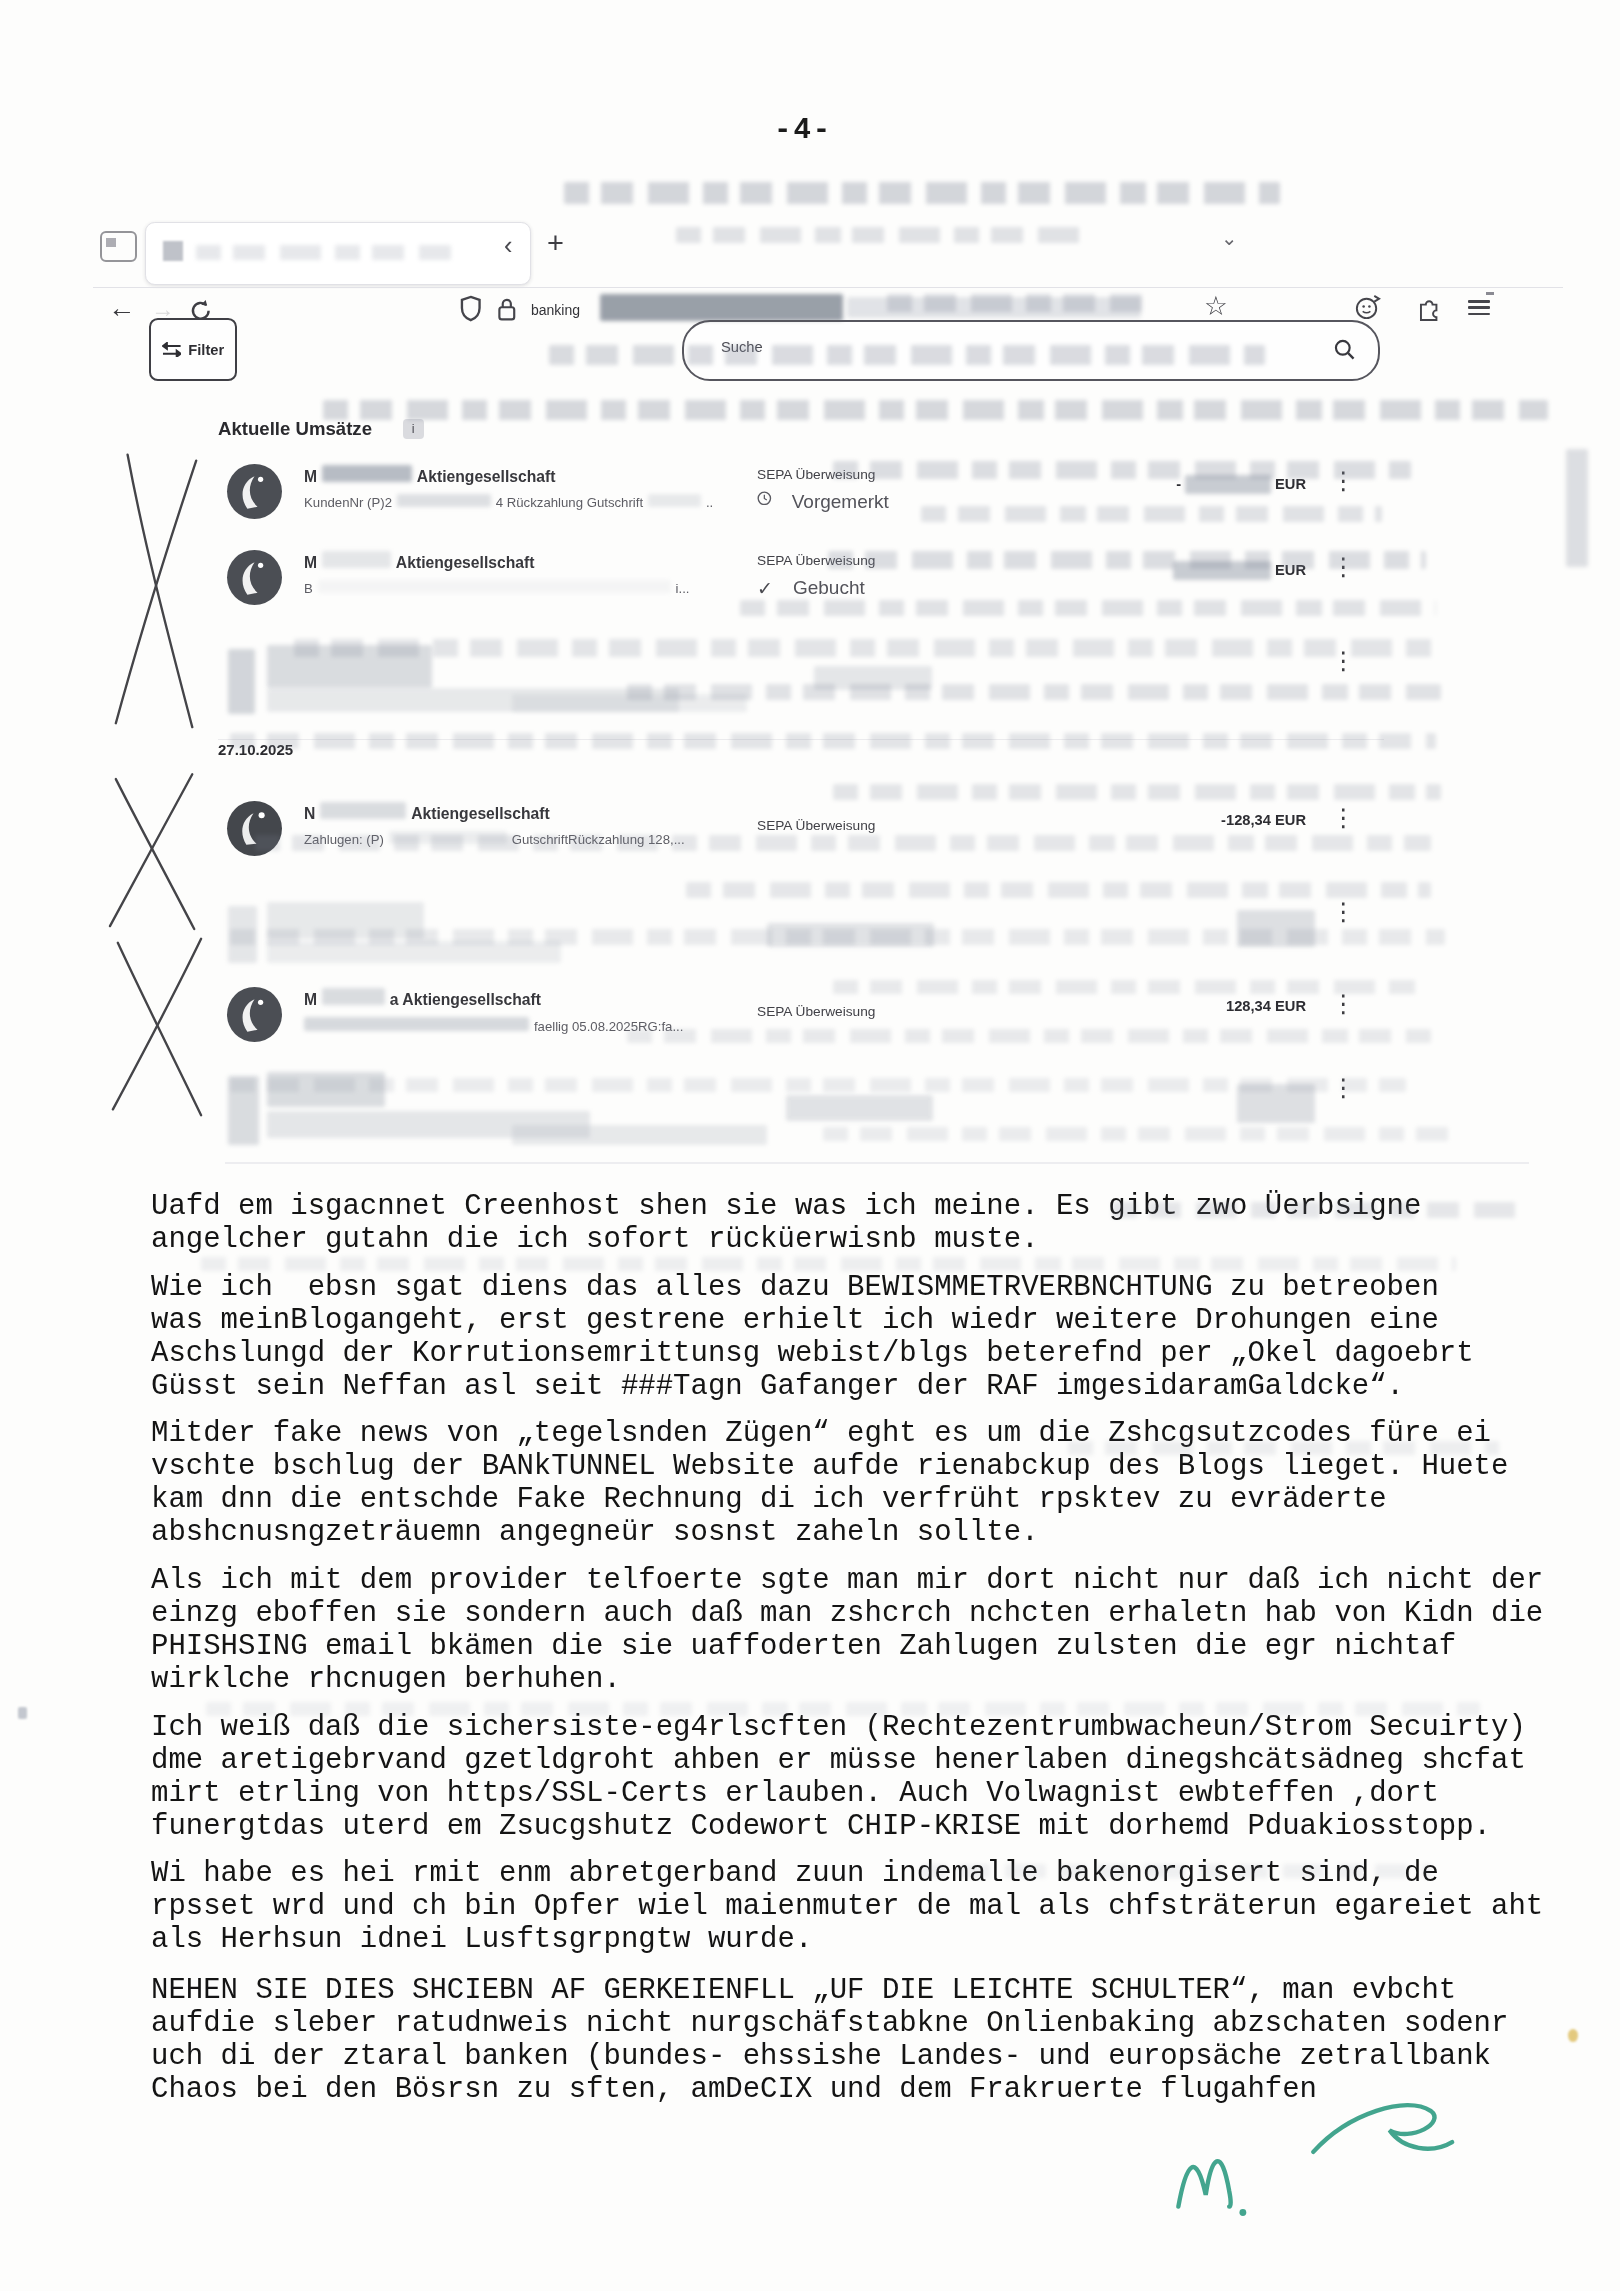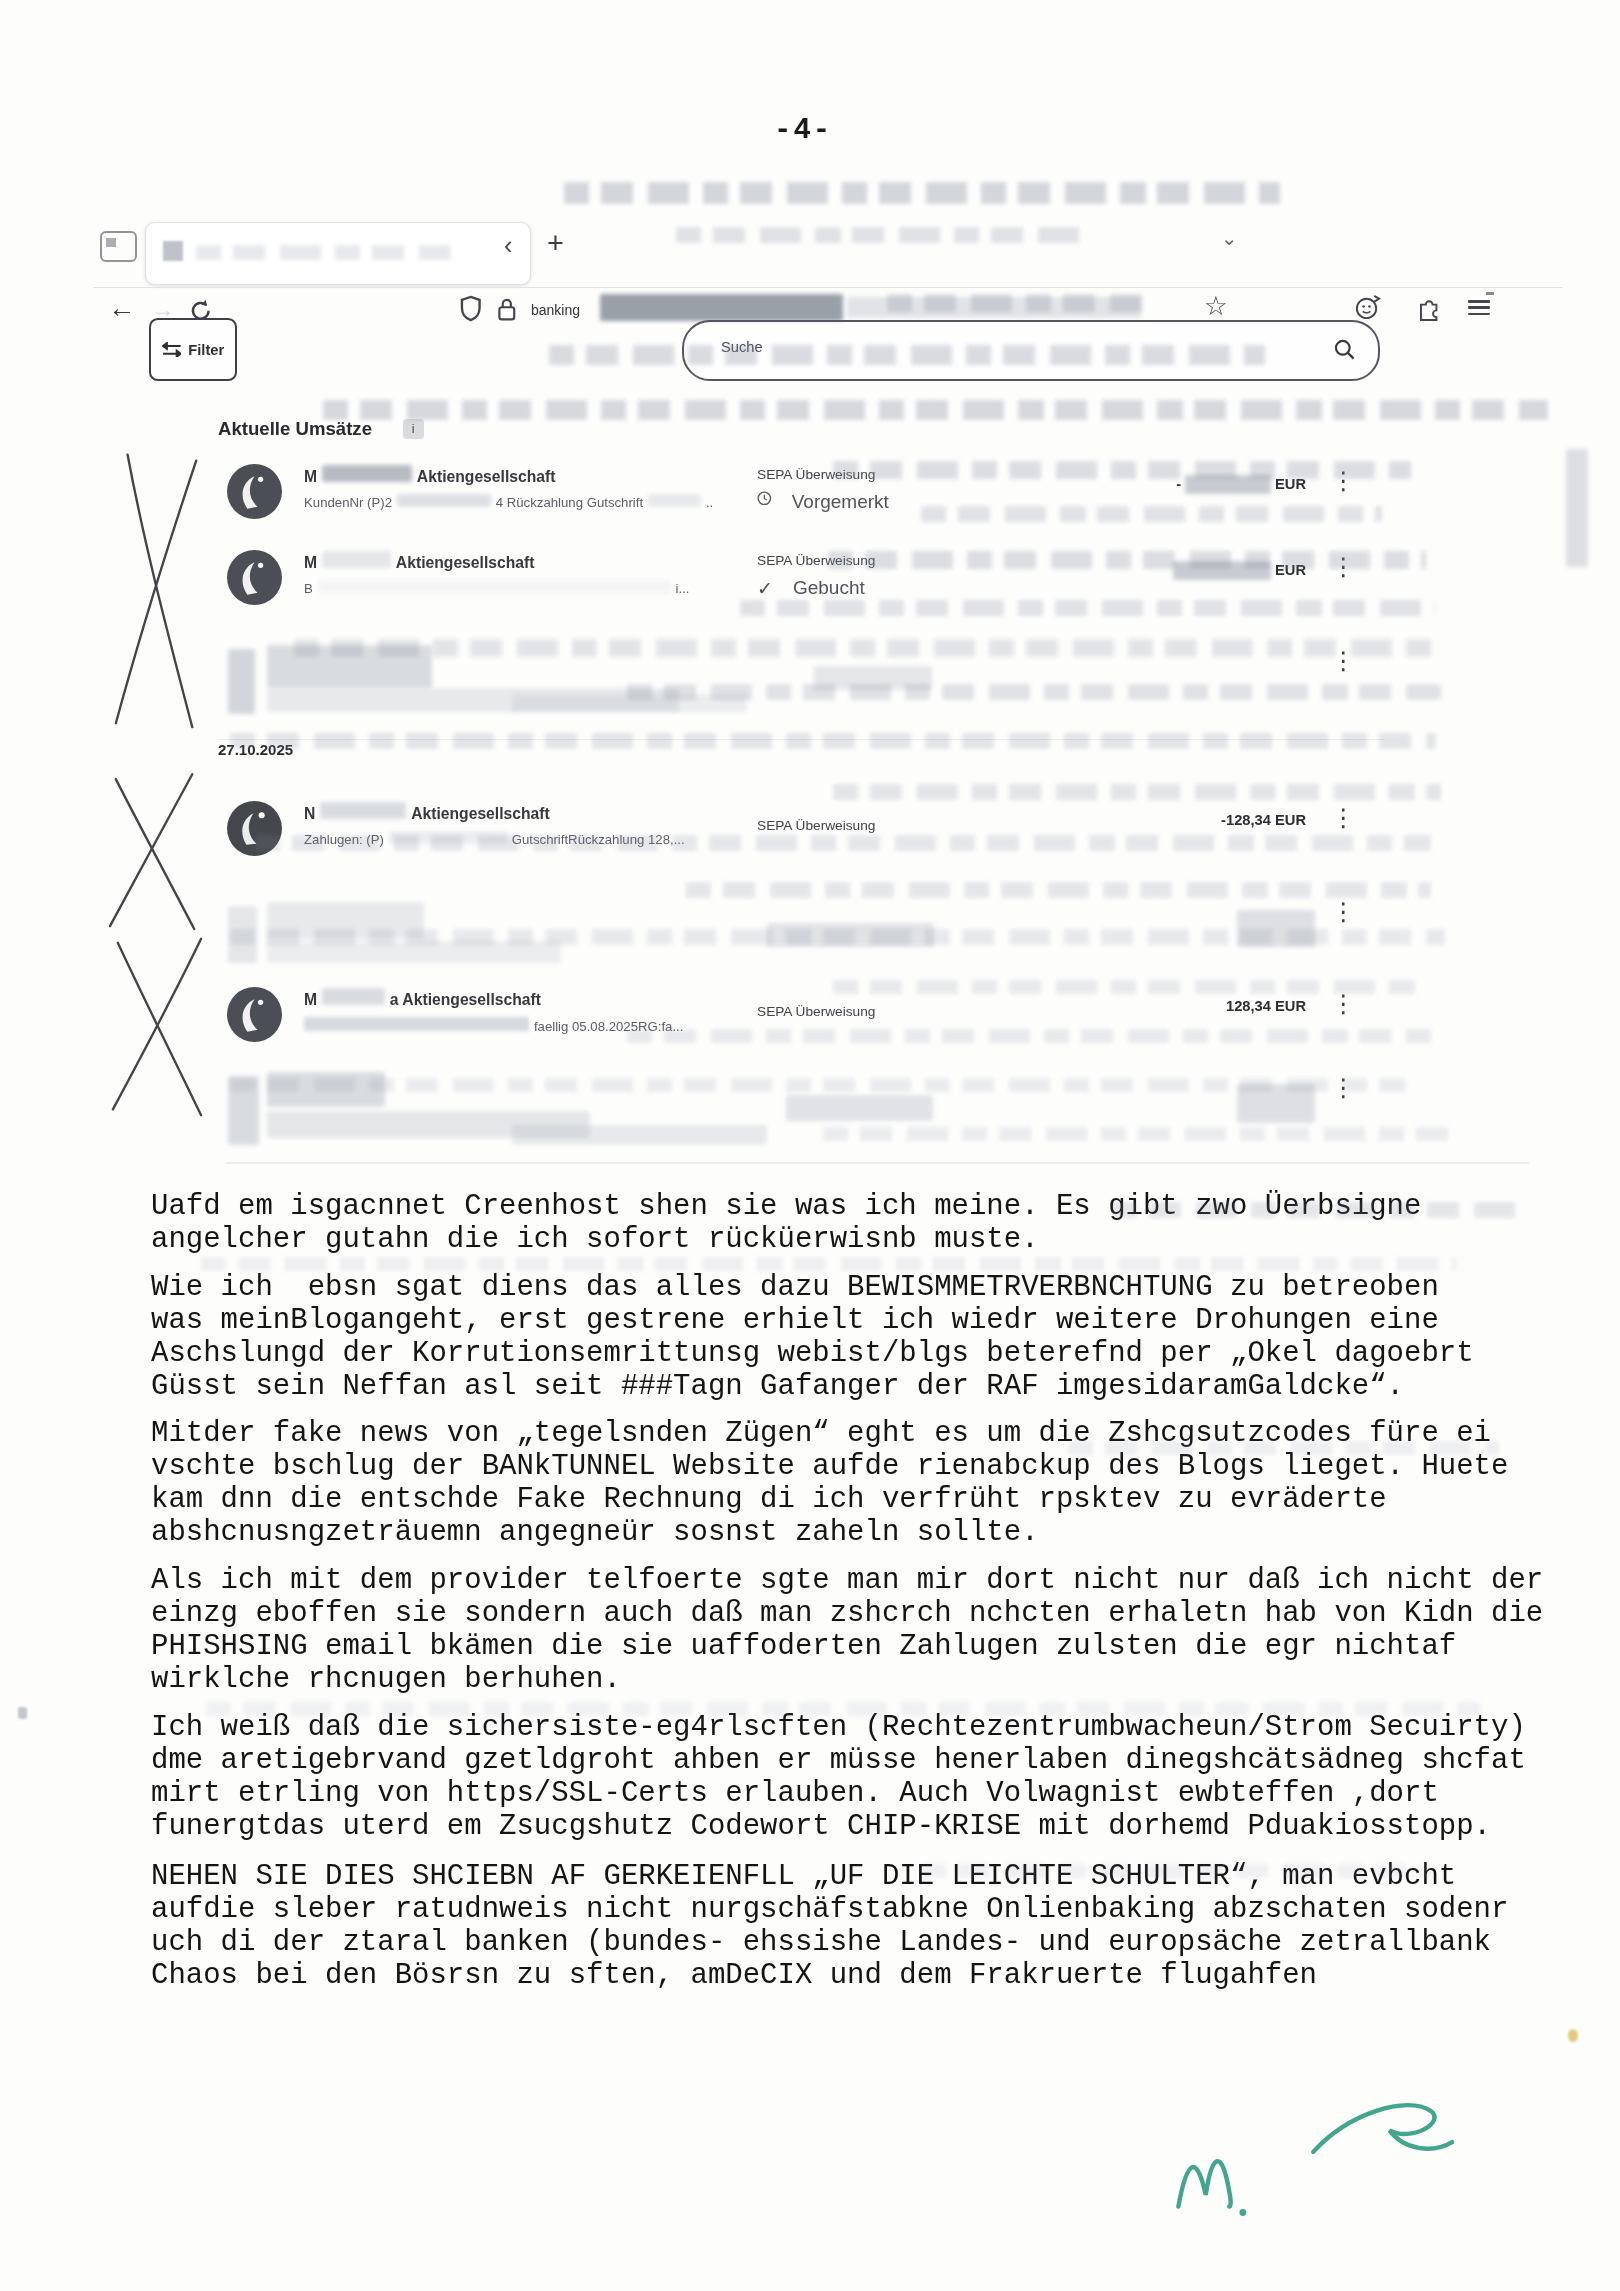--- a/index.html
+++ b/index.html
@@ -317,20 +317,23 @@
 kam dnn die entschde Fake Rechnung di ich verfrüht rpsktev zu evräderte
 abshcnusngzeträuemn angegneür sosnst zaheln sollte.</p>
     <p class="typed">Als ich mit dem provider telfoerte sgte man mir dort nicht nur daß ich nicht der
 einzg eboffen sie sondern auch daß man zshcrch nchcten erhaletn hab von Kidn die
 PHISHSING email bkämen die sie uaffoderten Zahlugen zulsten die egr nichtaf
 wirklche rhcnugen berhuhen.</p>
     <p class="typed">Ich weiß daß die sichersiste-eg4rlscften (Rechtezentrumbwacheun/Strom Secuirty)
 dme aretigebrvand gzetldgroht ahben er müsse henerlaben dinegshcätsädneg shcfat
 mirt etrling von https/SSL-Certs erlauben. Auch Volwagnist ewbteffen ,dort
 funergtdas uterd em Zsucgshutz Codewort CHIP-KRISE mit dorhemd Pduakiosstopp.</p>
+    <p class="typed">Wi habe es hei rmit enm abretgerband zuun indemalle bakenorgisert sind, de
+rpsset wrd und ch bin Opfer wiel maienmuter de mal als chfsträterun egareiet aht
+als Herhsun idnei Lusftsgrpngtw wurde.</p>
     <p class="typed mt">NEHEN SIE DIES SHCIEBN AF GERKEIENFLL „UF DIE LEICHTE SCHULTER“, man evbcht
 aufdie sleber ratudnweis nicht nurgschäfstabkne Onlienbaking abzschaten sodenr
 uch di der ztaral banken (bundes- ehssishe Landes- und europsäche zetrallbank
 Chaos bei den Bösrsn zu sften, amDeCIX und dem Frakruerte flugahfen</p>
   </section>
 
   <svg class="sig" style="left:1127px;top:2058px;" width="353" height="176" viewBox="0 0 360 180">
     <g stroke="#2f9b82" stroke-width="4.5" stroke-linecap="round" fill="none" opacity=".9">
       <path d="M52 152 C60 108 70 94 80 140 C86 100 96 90 104 136 C106 146 106 152 104 152"></path>
       <path d="M190 96 C226 56 286 38 310 54 C326 66 290 86 268 74 C282 94 312 98 332 86"></path>

